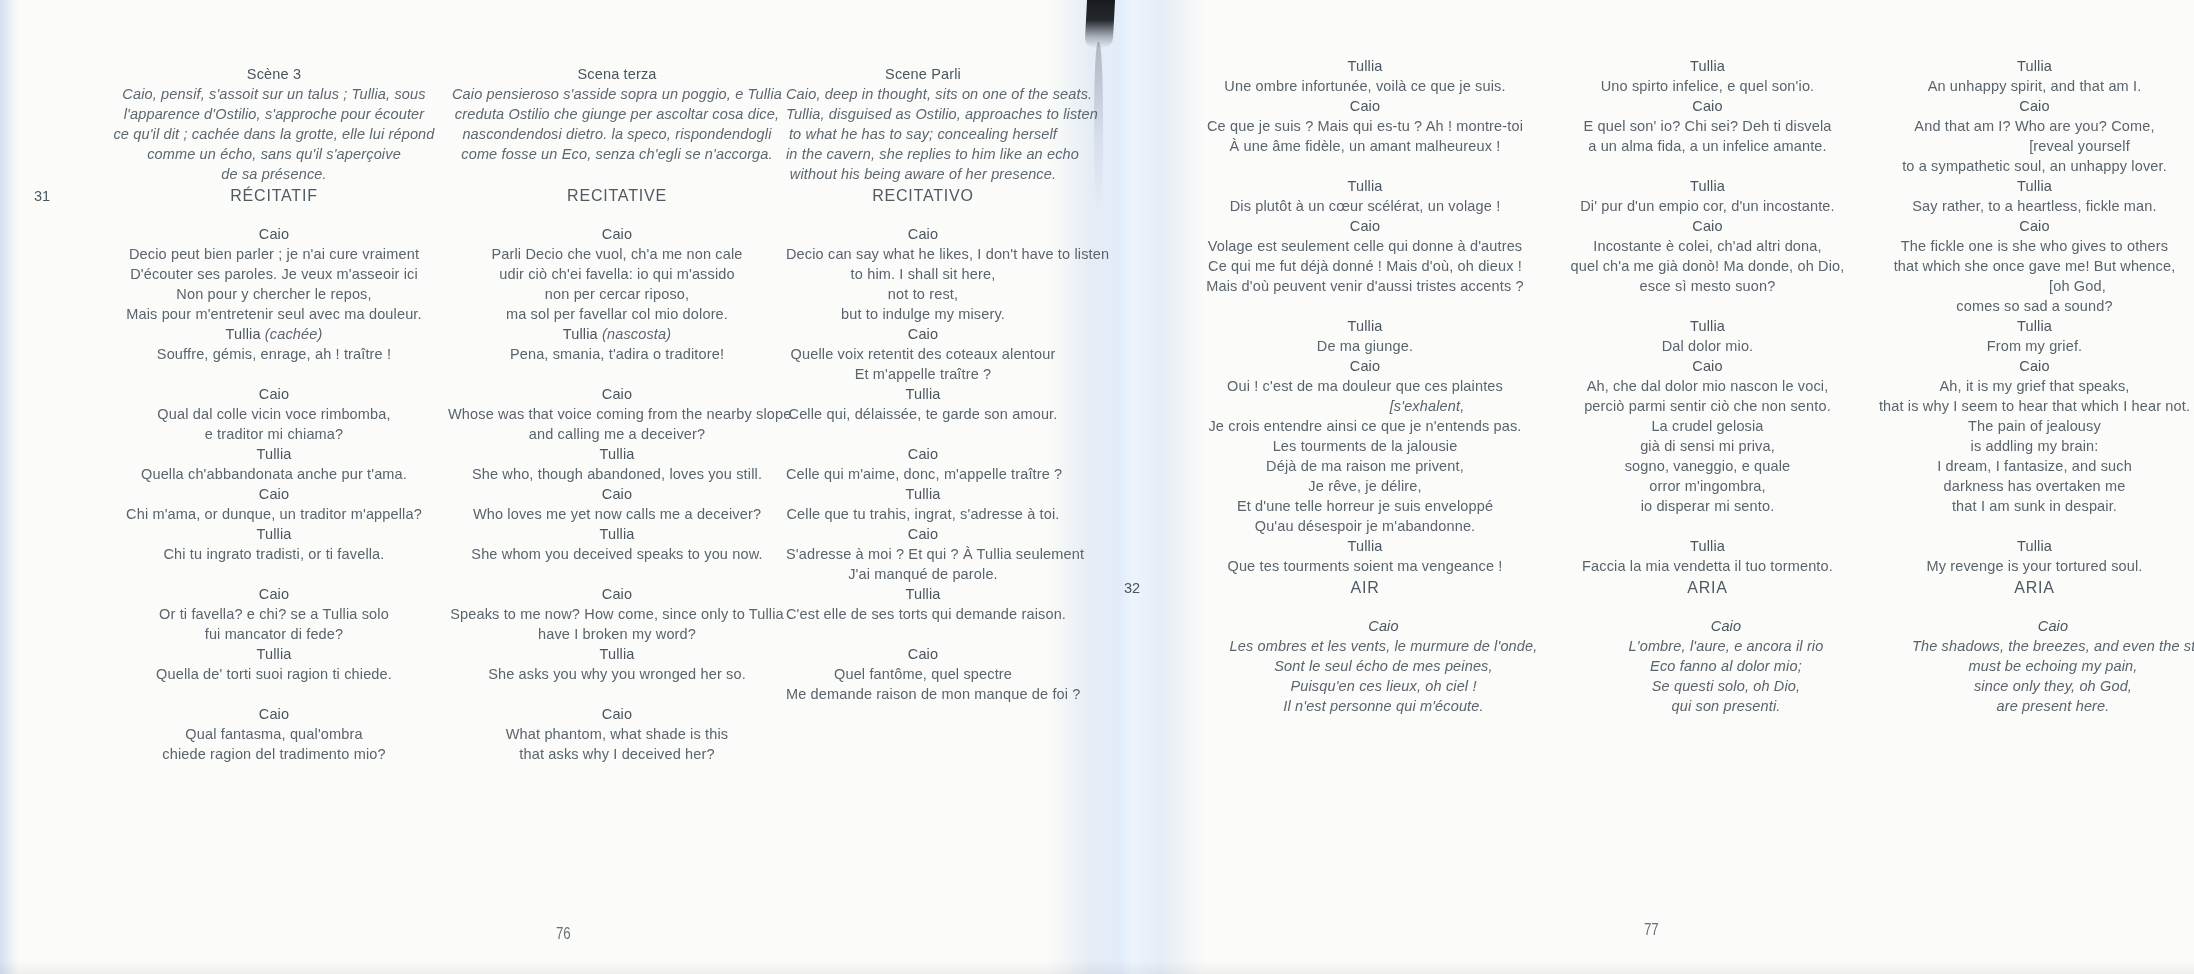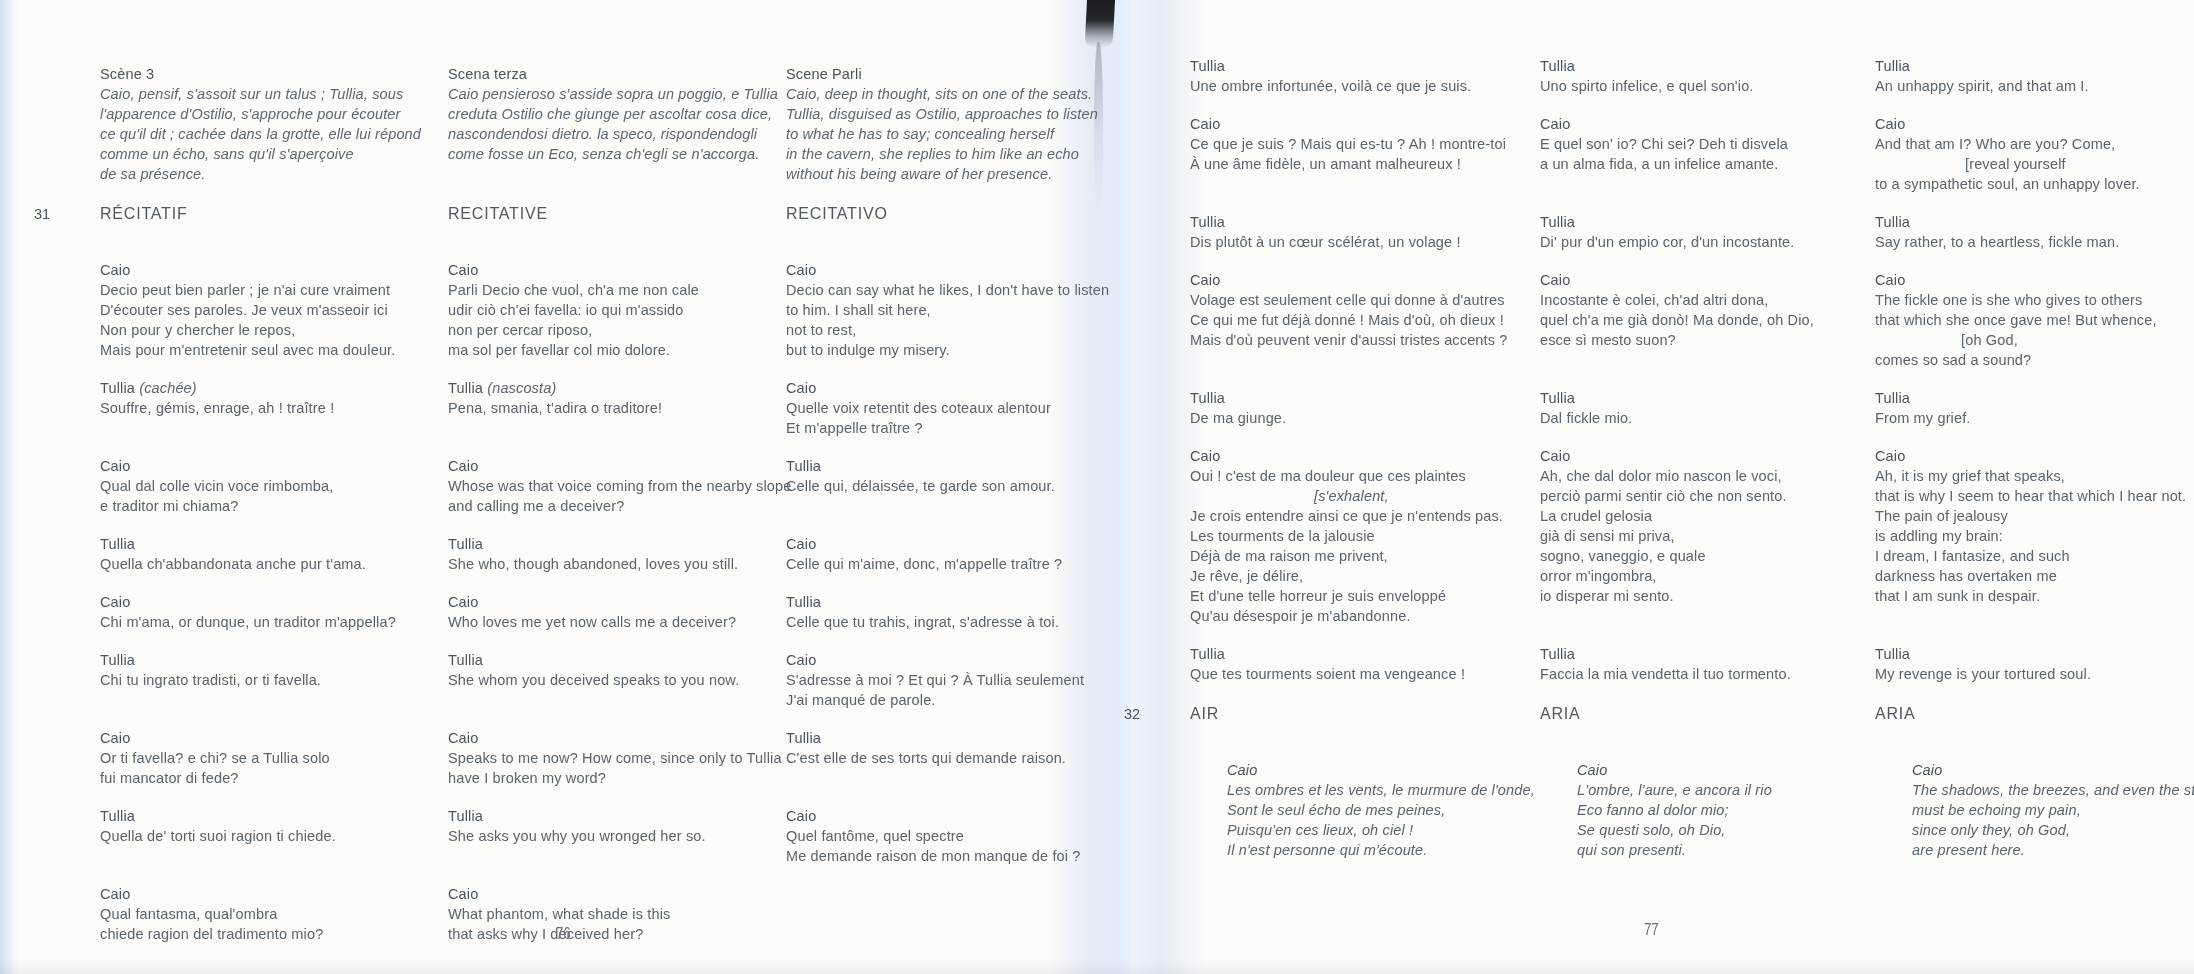--- a/index.html
+++ b/index.html
@@ -22,21 +22,21 @@
       rgba(236,243,253,.95) 54%,
       rgba(204,219,239,.45) 72%,
       rgba(206,220,240,0) 100%);}
   .spine-mark{position:absolute;left:1086px;top:-8px;width:28px;height:56px;
     background:linear-gradient(180deg,#141518 0%,#24282d 50%,rgba(70,80,92,.38) 80%,rgba(120,132,144,0) 100%);
     border-radius:0 0 10px 10px;transform:skewX(-3deg);}
   .spine-streak{position:absolute;left:1094px;top:42px;width:9px;height:170px;
     background:linear-gradient(180deg,rgba(58,68,84,.32),rgba(110,130,160,.12) 55%,rgba(110,130,160,0));
     border-radius:45%;}
   
-  .grid{position:absolute;display:grid;row-gap:18px;z-index:2;}
+  .grid{position:absolute;display:grid;z-index:2;text-align:center;}
   .grid-left{left:100px;top:64px;grid-template-columns:348px 338px 274px;}
   .grid-right{left:1190px;top:56px;grid-template-columns:350px 335px 319px;}
   .cell{position:relative;font-size:14.5px;line-height:20px;color:#5a646c;letter-spacing:.15px;}
   .line{white-space:nowrap;}
   .speaker{color:#4b555e;}
   .note{font-style:italic;color:#5d676f;}
   .scene-title{color:#4b555e;}
   .direction{font-style:italic;color:#5d676f;white-space:nowrap;}
   .heading-cell{padding:2px 0 18px 0;font-size:16px;letter-spacing:.8px;color:#4f5962;}
   .track{position:absolute;left:-66px;top:2px;font-size:14.5px;letter-spacing:0;color:#4b555e;}
@@ -267,21 +267,21 @@
       <div class="line">that which she once gave me! But whence,</div>
       <div class="line cont" style="padding-left: 86px;">[oh God,</div>
       <div class="line">comes so sad a sound?</div>
     </div>
     <div class="cell">
       <div class="line"><span class="speaker">Tullia</span></div>
       <div class="line">De ma giunge.</div>
     </div>
     <div class="cell">
       <div class="line"><span class="speaker">Tullia</span></div>
-      <div class="line">Dal fickle mio.</div>
+      <div class="line">Dal dolor mio.</div>
     </div>
     <div class="cell">
       <div class="line"><span class="speaker">Tullia</span></div>
       <div class="line">From my grief.</div>
     </div>
     <div class="cell">
       <div class="line"><span class="speaker">Caio</span></div>
       <div class="line">Oui ! c'est de ma douleur que ces plaintes</div>
       <div class="line cont" style="padding-left: 124px; font-style: italic;">[s'exhalent,</div>
       <div class="line">Je crois entendre ainsi ce que je n'entends pas.</div>

